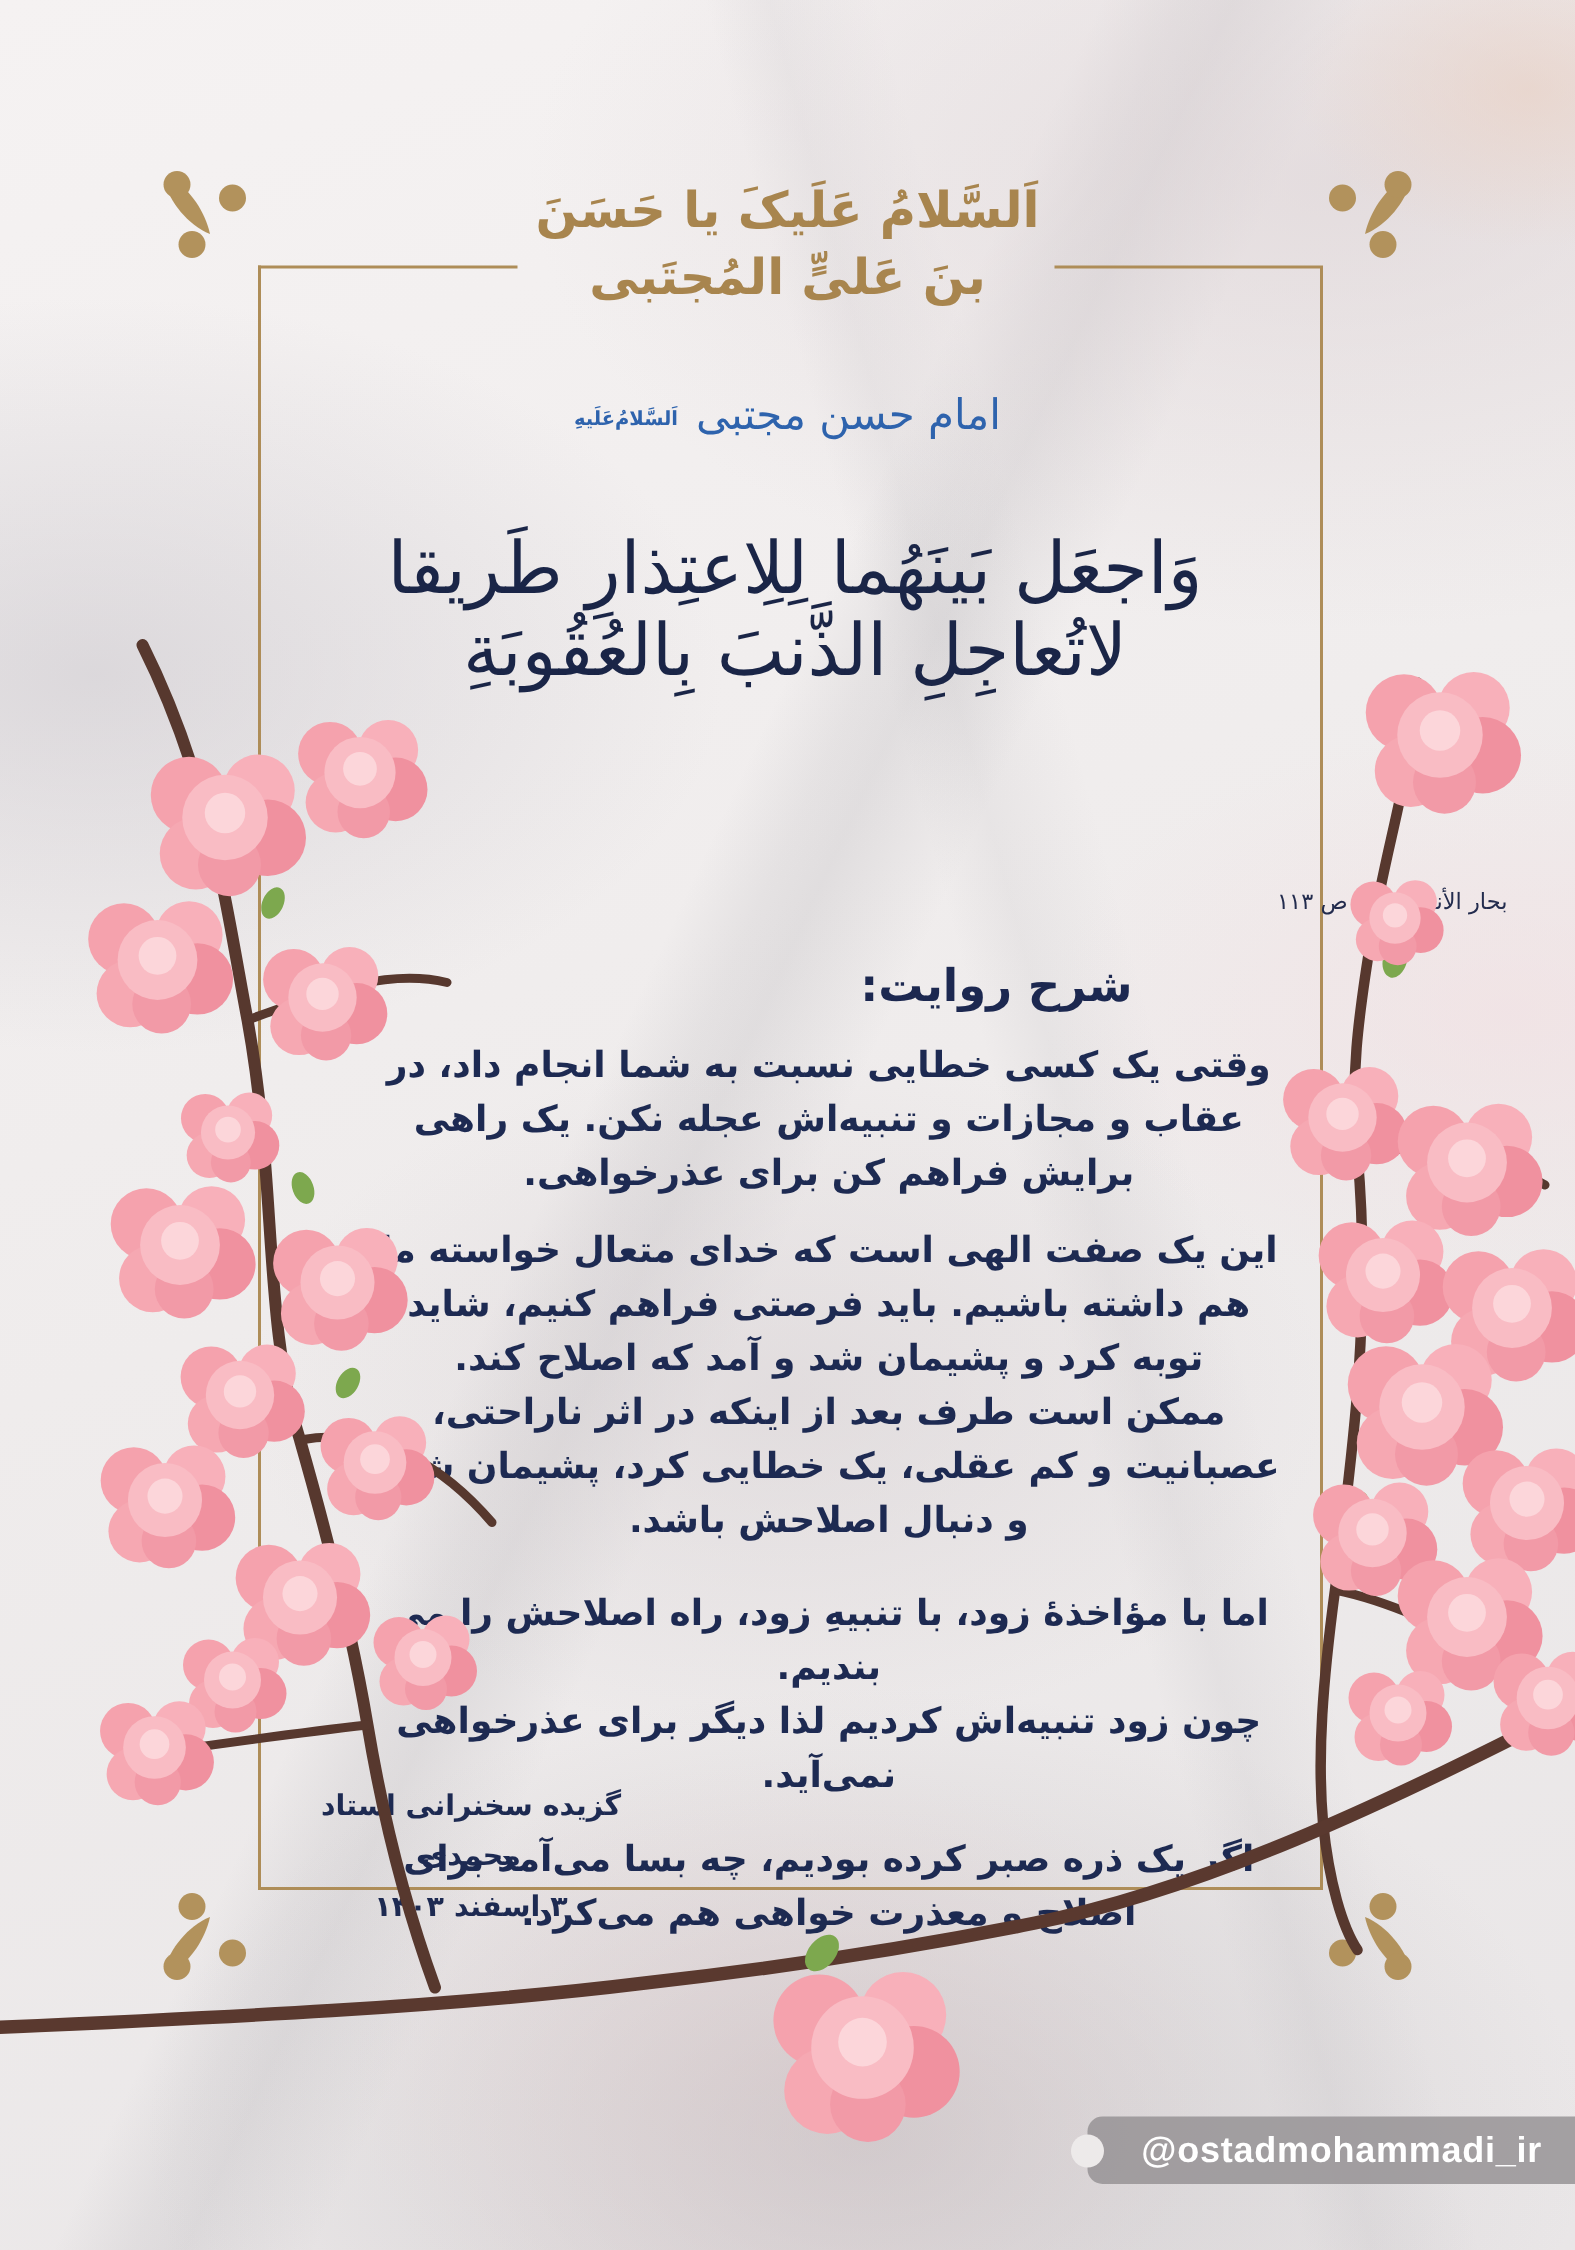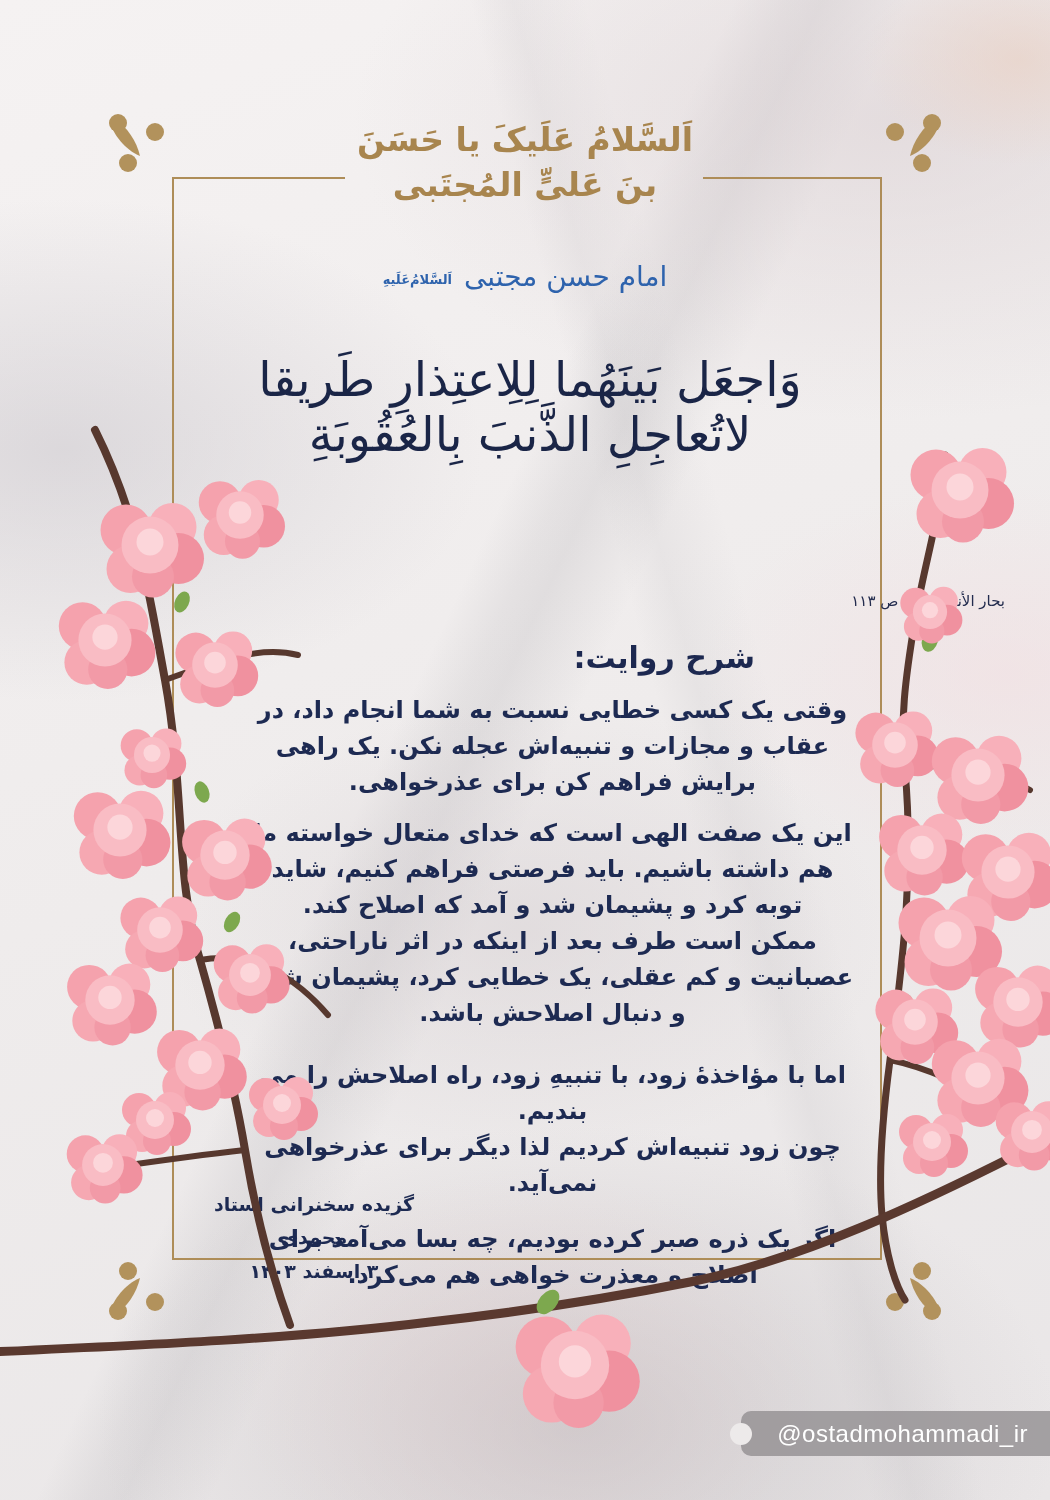--- a/index.html
+++ b/index.html
@@ -56,21 +56,21 @@
   .body-text p.p2{margin-bottom:26px;}
   .body-text p.p3{margin-bottom:20px;}
   .attribution{position:absolute;left:184px;top:1188px;width:260px;z-index:2;
     text-align:center;direction:rtl;color:#1d2a52;font-weight:bold;font-size:19px;line-height:1.75;}
   
   .flowers{position:absolute;left:0;top:0;z-index:3;pointer-events:none;}
   
   .ig-tag{position:absolute;top:1411px;right:0;height:45px;z-index:4;
     display:flex;align-items:center;padding:0 22px 0 36px;
     background:rgba(148,144,146,.82);border-radius:10px 0 0 10px;
-    color:#ffffff;font-family:"Liberation Sans",sans-serif;font-weight:normal;
+    color:#ffffff;font-family:"Liberation Sans",sans-serif;font-weight:bold;
     font-size:24px;letter-spacing:.5px;}
   .ig-tag::before{content:"";position:absolute;left:-11px;top:50%;transform:translateY(-50%);
     width:22px;height:22px;border-radius:50%;background:#edeaea;}
 </style>
 </head>
 <body>
 
 <div class="canvas">
 
   <div class="frame"></div>

